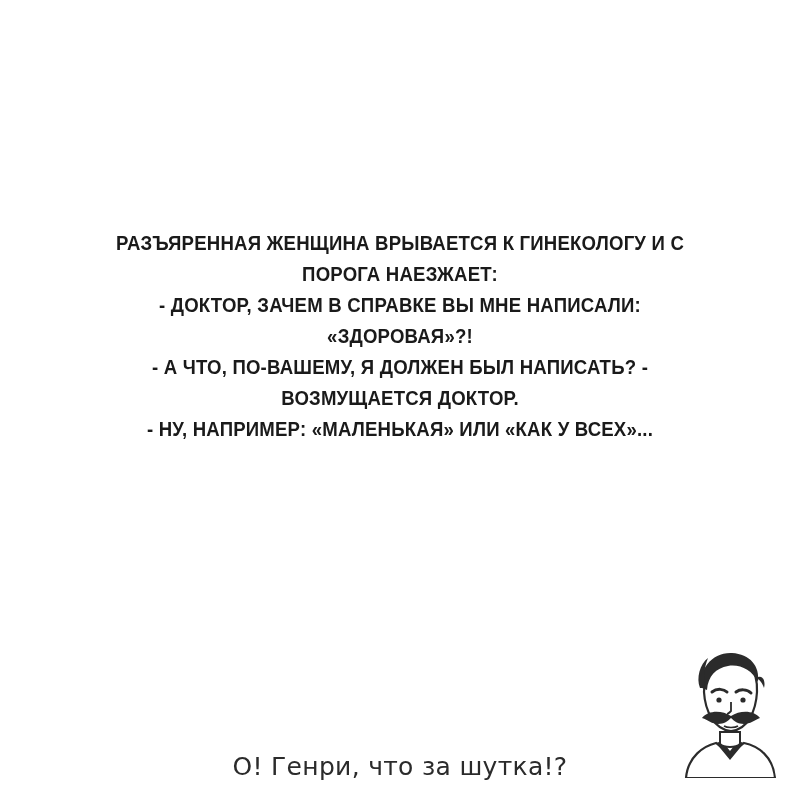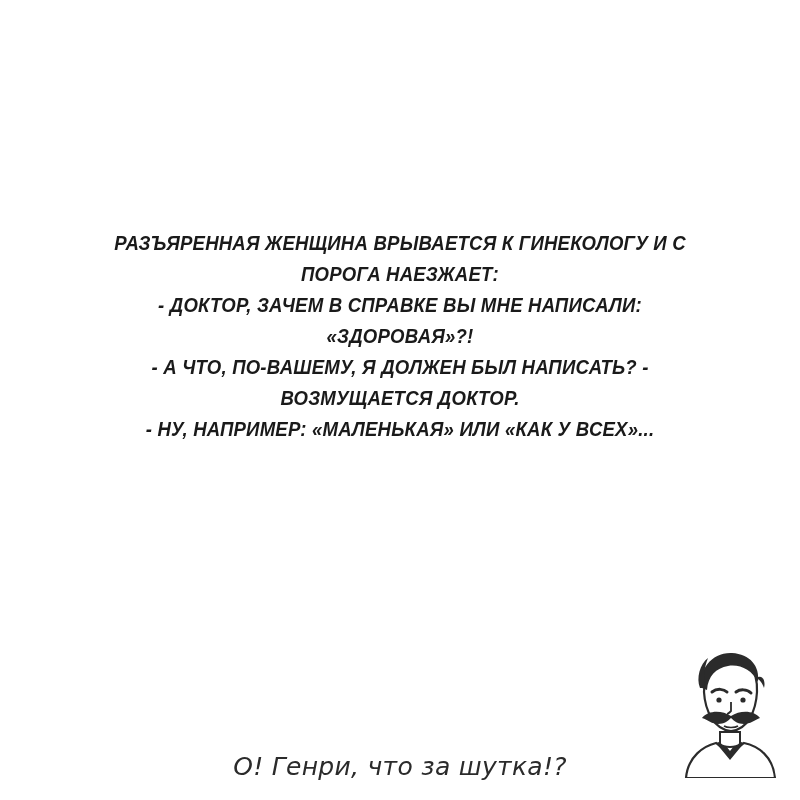--- a/index.html
+++ b/index.html
@@ -13,21 +13,20 @@
     font-family: "Liberation Sans", sans-serif;
     overflow: hidden;
     position: relative;
   }
 
   .page {
     position: relative;
     width: 800px;
     height: 800px;
     box-sizing: border-box;
-    font-style: italic;
   }
 
   
   .joke-block {
     position: absolute;
     left: 50px;
     top: 228px;
     width: 700px;
     text-align: center;
   }

